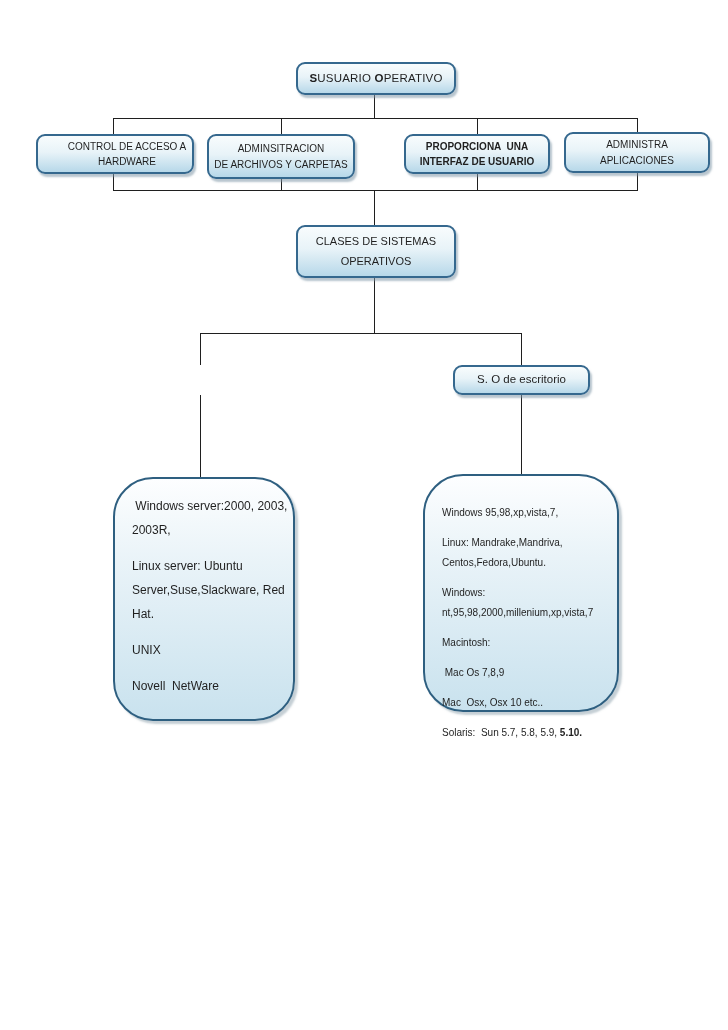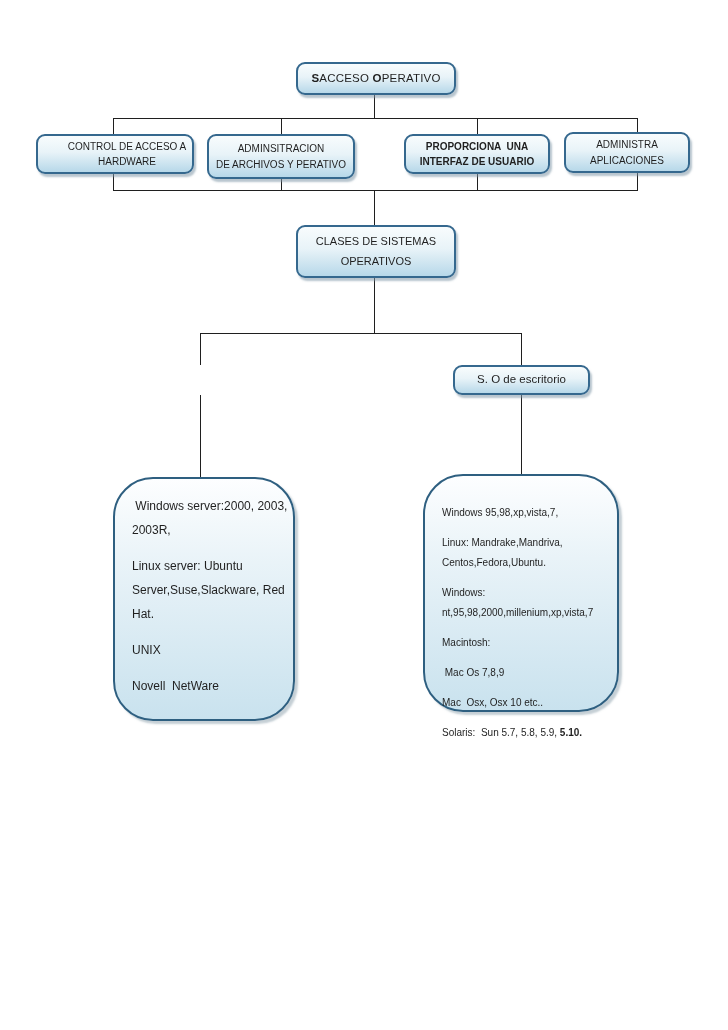--- a/index.html
+++ b/index.html
@@ -75,36 +75,36 @@
 
   <div class="line vline" style="left:374px; top:278px; height:55px;"></div>
   <div class="line hline" style="left:200px; top:333px; width:322px;"></div>
   <div class="line vline" style="left:200px; top:333px; height:32px;"></div>
   <div class="line vline" style="left:521px; top:333px; height:32px;"></div>
 
   <div class="line vline" style="left:200px; top:395px; height:82px;"></div>
   <div class="line vline" style="left:521px; top:395px; height:79px;"></div>
 
   <div class="node root-node" style="left:296px; top:62px; width:160px; height:33px;">
-    <span class="ln"><b>S</b><span>ACCESO </span><b>O</b><span>PERATIVO</span></span>
+    <span class="ln"><b>S</b><span>USUARIO </span><b>O</b><span>PERATIVO</span></span>
   </div>
 
   <div class="node fn-node" style="left:36px; top:134px; width:158px; height:40px;padding-left:24px;">
     <span class="ln">CONTROL DE ACCESO A</span>
     <span class="ln">HARDWARE</span>
   </div>
   <div class="node fn-node" style="left:207px; top:134px; width:148px; height:45px;">
     <span class="ln">ADMINSITRACION</span>
-    <span class="ln">DE ARCHIVOS Y PERATIVO</span>
+    <span class="ln">DE ARCHIVOS Y CARPETAS</span>
   </div>
   <div class="node fn-node" style="left:404px; top:134px; width:146px; height:40px;font-weight:bold;">
     <span class="ln">PROPORCIONA  UNA</span>
     <span class="ln">INTERFAZ DE USUARIO</span>
   </div>
-  <div class="node fn-node" style="left:564px; top:132px; width:126px; height:41px;">
+  <div class="node fn-node" style="left:564px; top:132px; width:146px; height:41px;">
     <span class="ln">ADMINISTRA</span>
     <span class="ln">APLICACIONES</span>
   </div>
 
   <div class="node classes-node" style="left:296px; top:225px; width:160px; height:53px;">
     <span class="ln">CLASES DE SISTEMAS</span>
     <span class="ln">OPERATIVOS</span>
   </div>
 
   <div class="node cat-node" style="left:453px; top:365px; width:137px; height:30px;">

